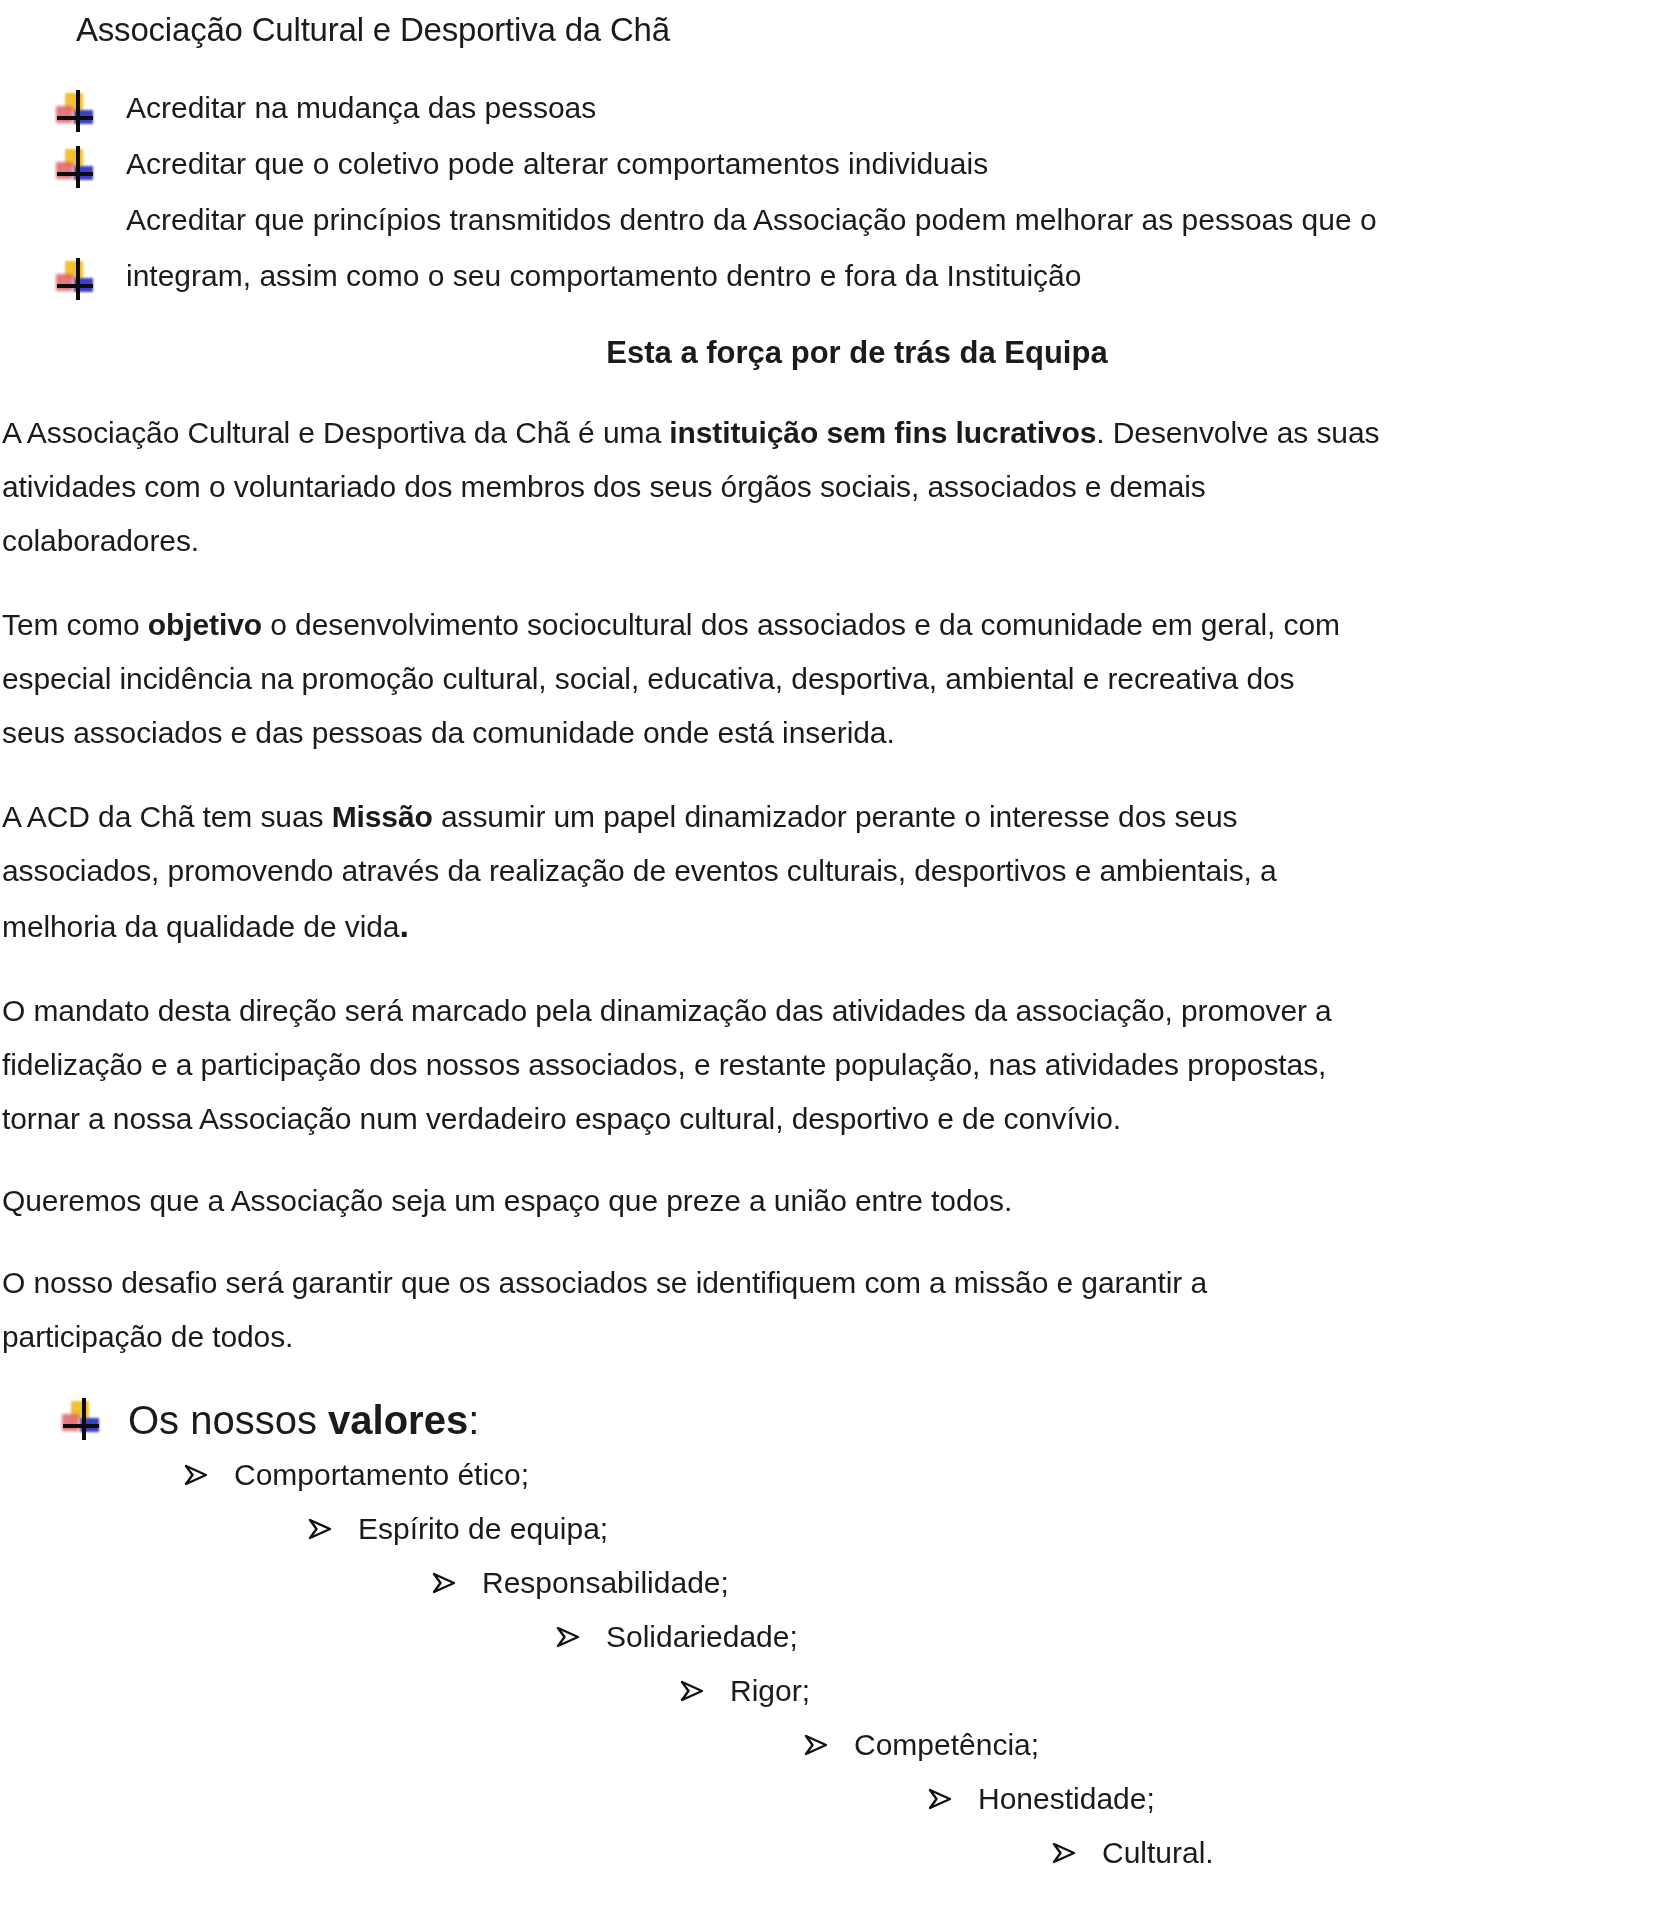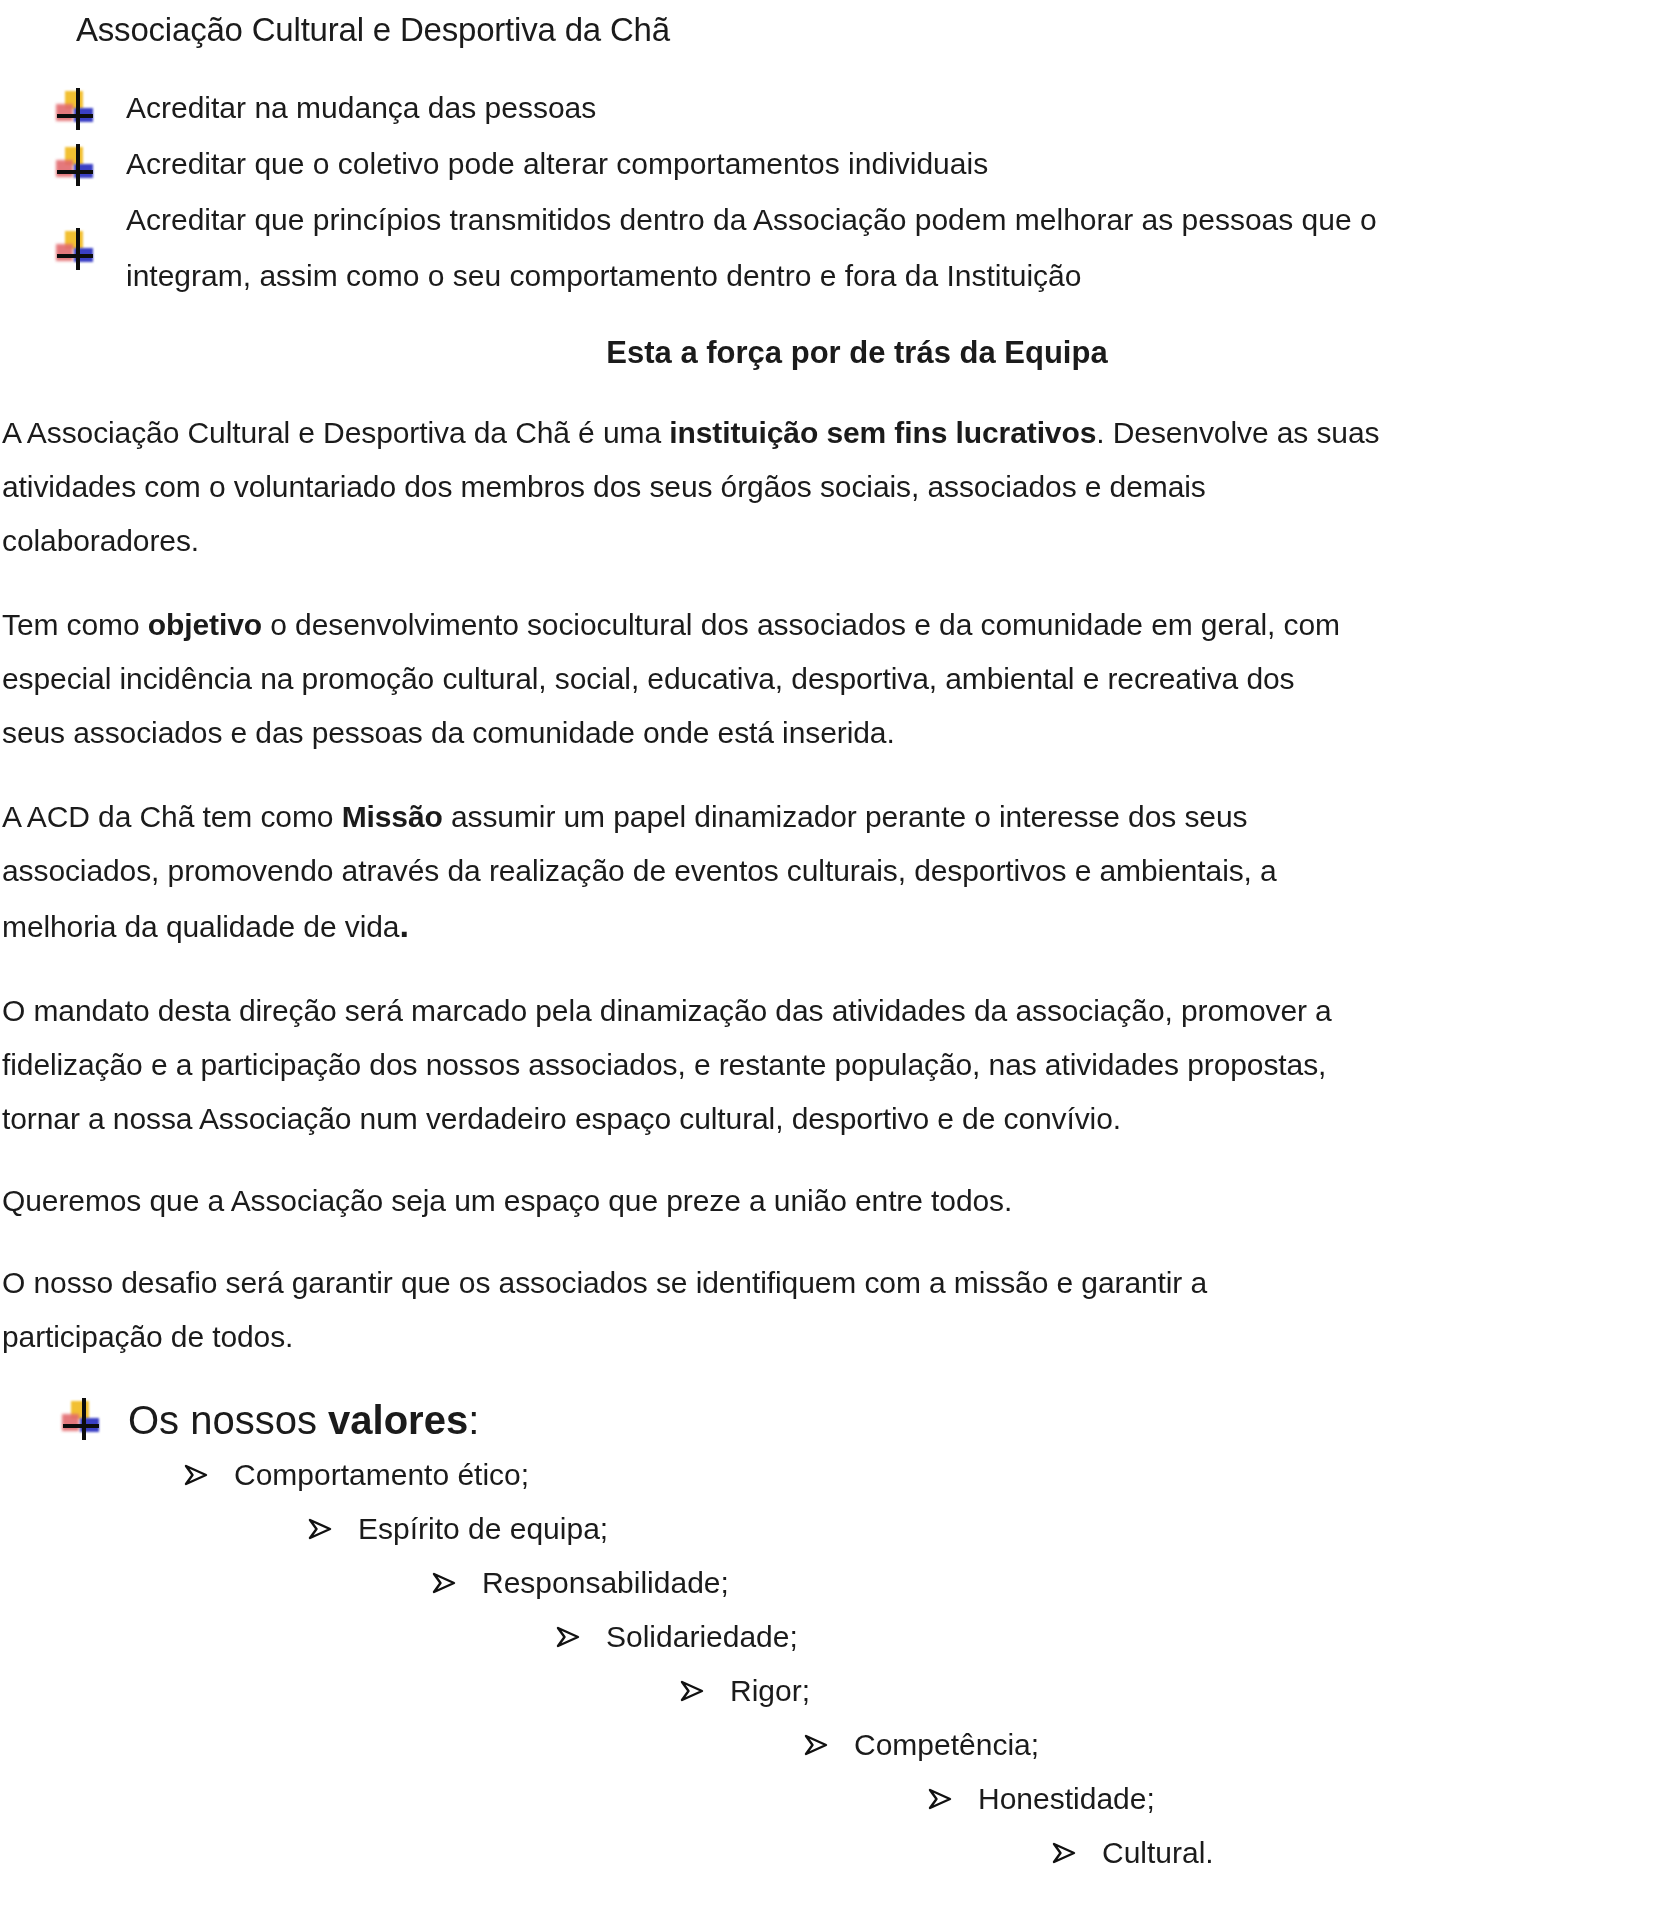--- a/index.html
+++ b/index.html
@@ -24,21 +24,21 @@
   .doc-title {
     margin: 0 0 0 76px;
     font-size: 33px;
     font-weight: 400;
     line-height: 44px;
     letter-spacing: -0.2px;
   }
   .beliefs { margin-top: 28px; }
   .belief {
     display: flex;
-    align-items: center;
+    align-items: flex-end;
     padding-left: 56px;
     font-size: 30px;
     line-height: 56px;
   }
   .belief .rich {
     white-space: pre-line;
     margin-left: 32px;
     flex: 1;
   }
   
@@ -141,21 +141,21 @@
   </div>
 
   <div class="subtitle">Esta a força por de trás da Equipa</div>
 
   <div class="para"><span>A Associação Cultural e Desportiva da Chã é uma </span><span class="b">instituição sem fins lucrativos</span><span>. Desenvolve as suas
 atividades com o voluntariado dos membros dos seus órgãos sociais, associados e demais
 colaboradores.</span></div>
   <div class="para"><span>Tem como </span><span class="b">objetivo</span><span> o desenvolvimento sociocultural dos associados e da comunidade em geral, com
 especial incidência na promoção cultural, social, educativa, desportiva, ambiental e recreativa dos
 seus associados e das pessoas da comunidade onde está inserida.</span></div>
-  <div class="para"><span>A ACD da Chã tem como </span><span class="b">Missão</span><span> assumir um papel dinamizador perante o interesse dos seus
+  <div class="para"><span>A ACD da Chã tem suas </span><span class="b">Missão</span><span> assumir um papel dinamizador perante o interesse dos seus
 associados, promovendo através da realização de eventos culturais, desportivos e ambientais, a
 melhoria da qualidade de vida</span><span class="big">.</span></div>
   <div class="para"><span>O mandato desta direção será marcado pela dinamização das atividades da associação, promover a
 fidelização e a participação dos nossos associados, e restante população, nas atividades propostas,
 tornar a nossa Associação num verdadeiro espaço cultural, desportivo e de convívio.</span></div>
   <div class="para tight"><span>Queremos que a Associação seja um espaço que preze a união entre todos.</span></div>
   <div class="para tight"><span>O nosso desafio será garantir que os associados se identifiquem com a missão e garantir a
 participação de todos.</span></div>
 
   <div class="values-header">

